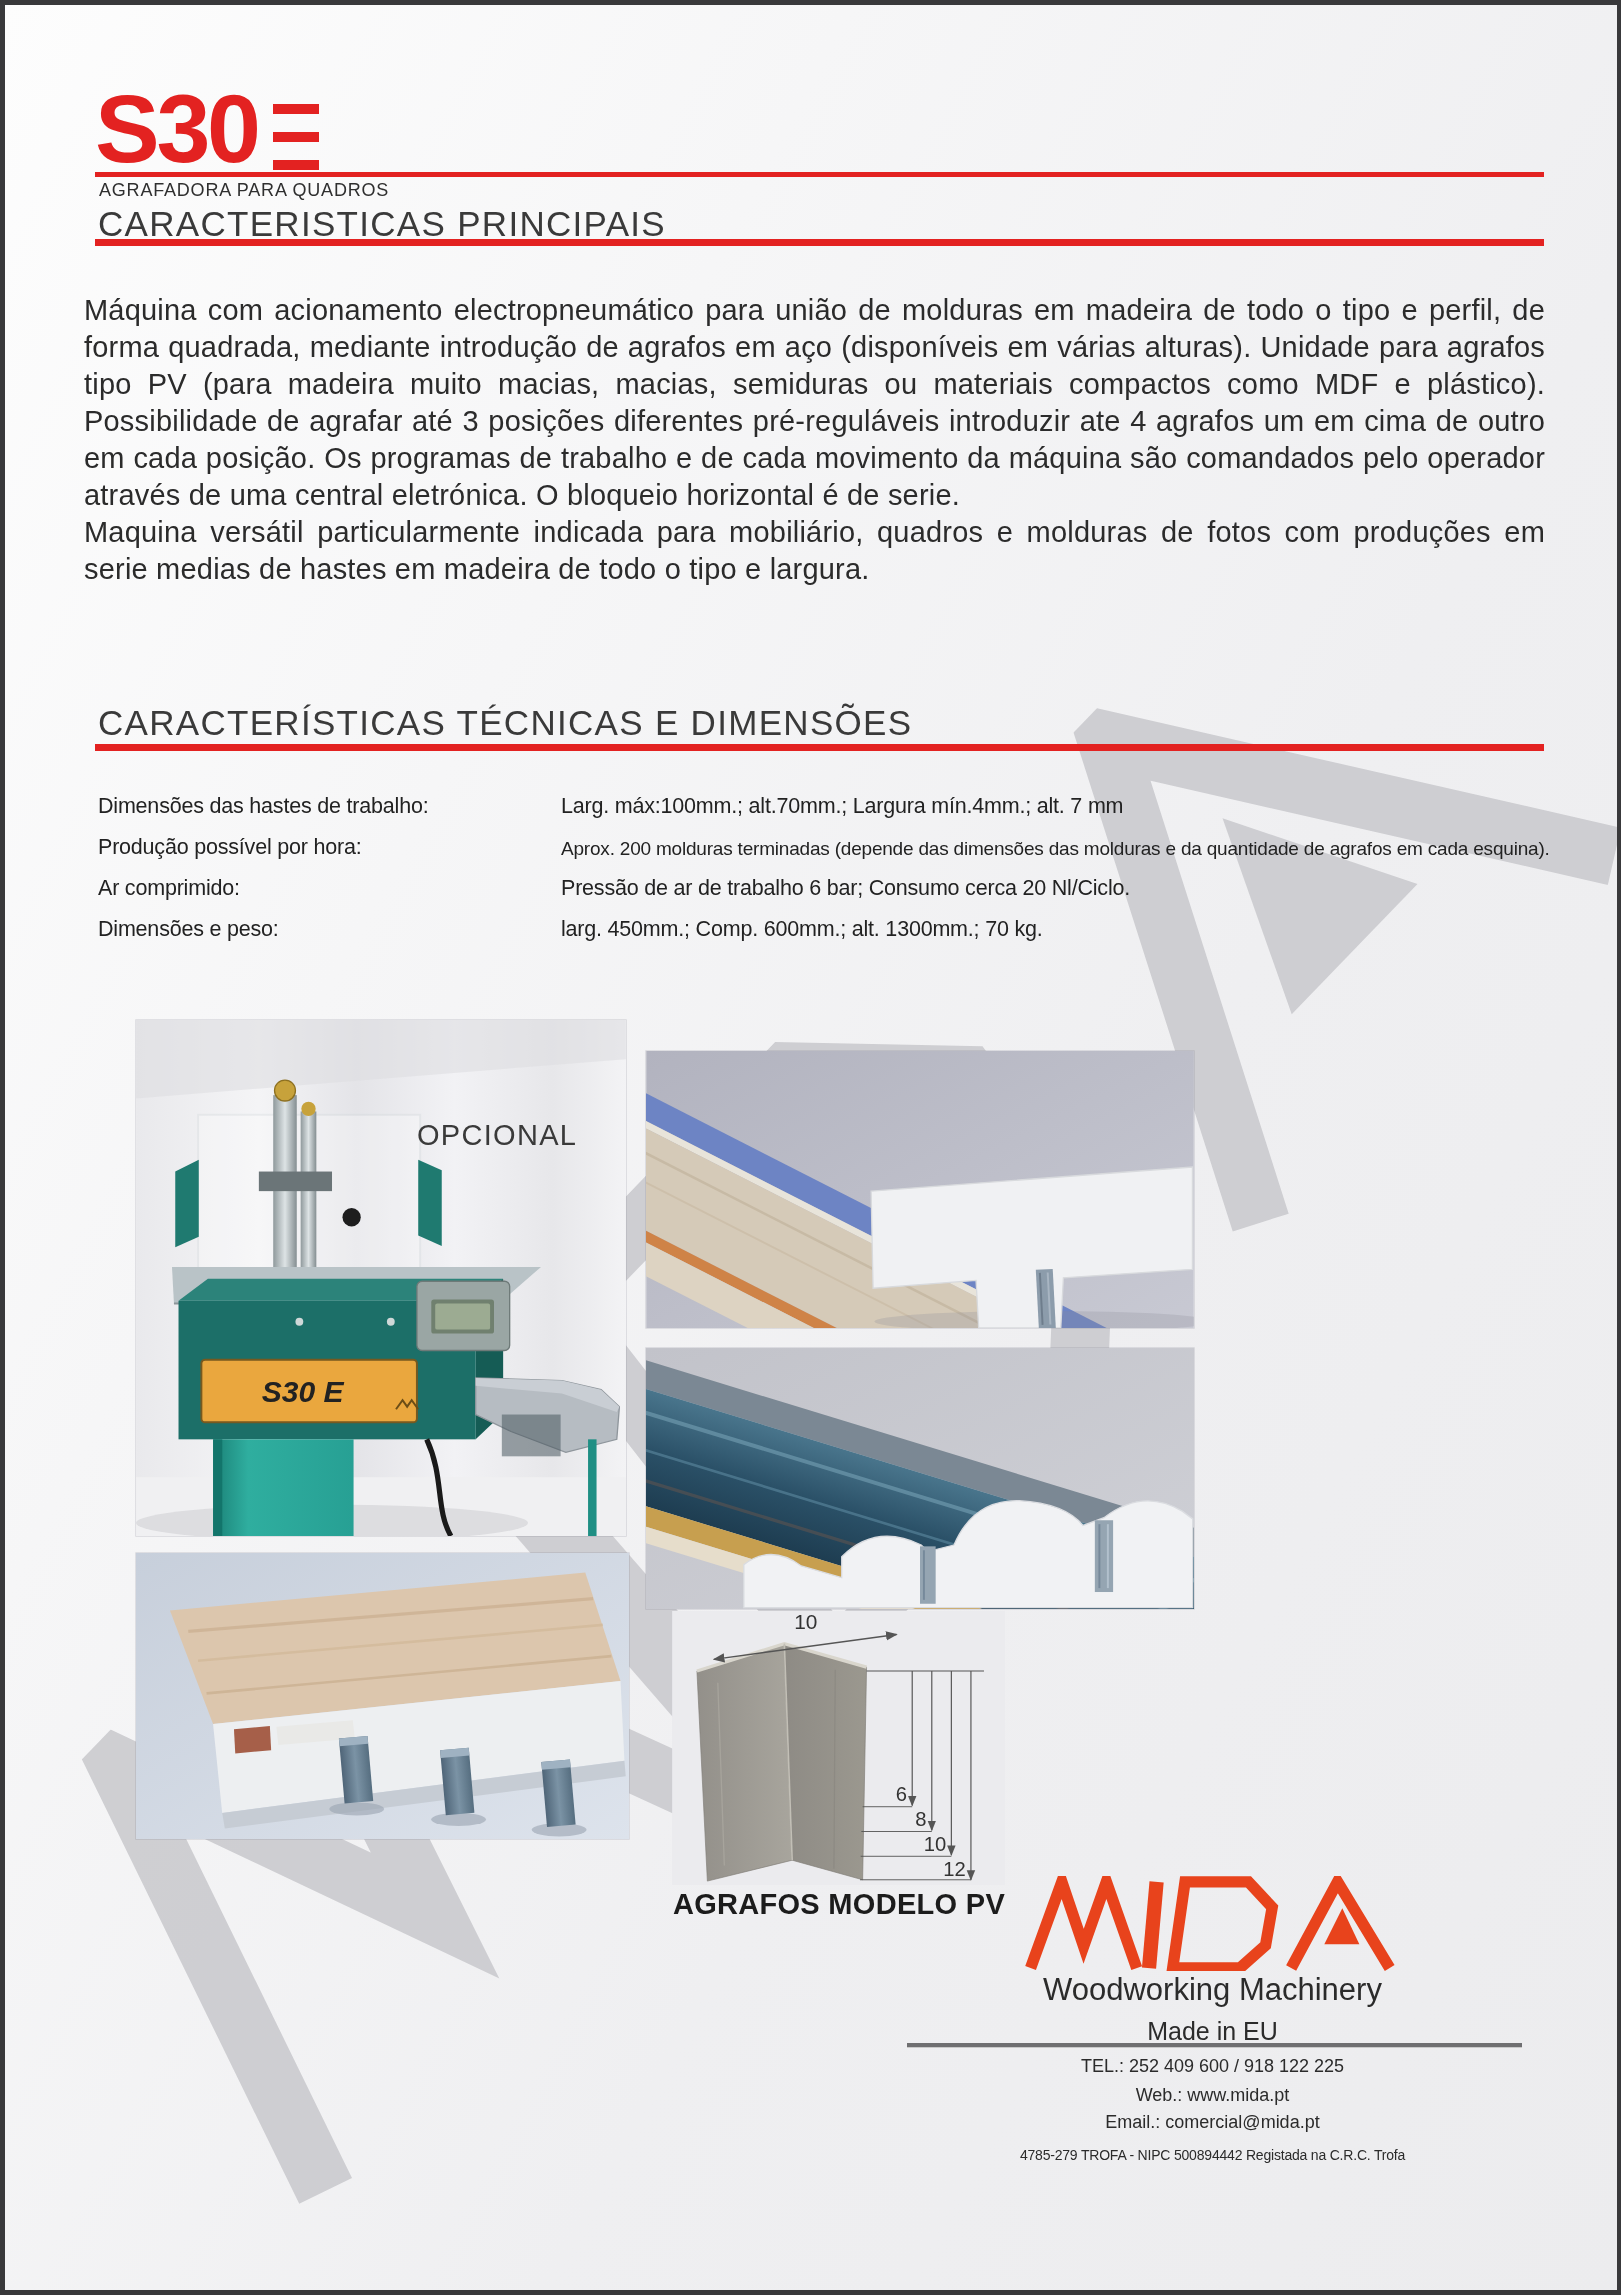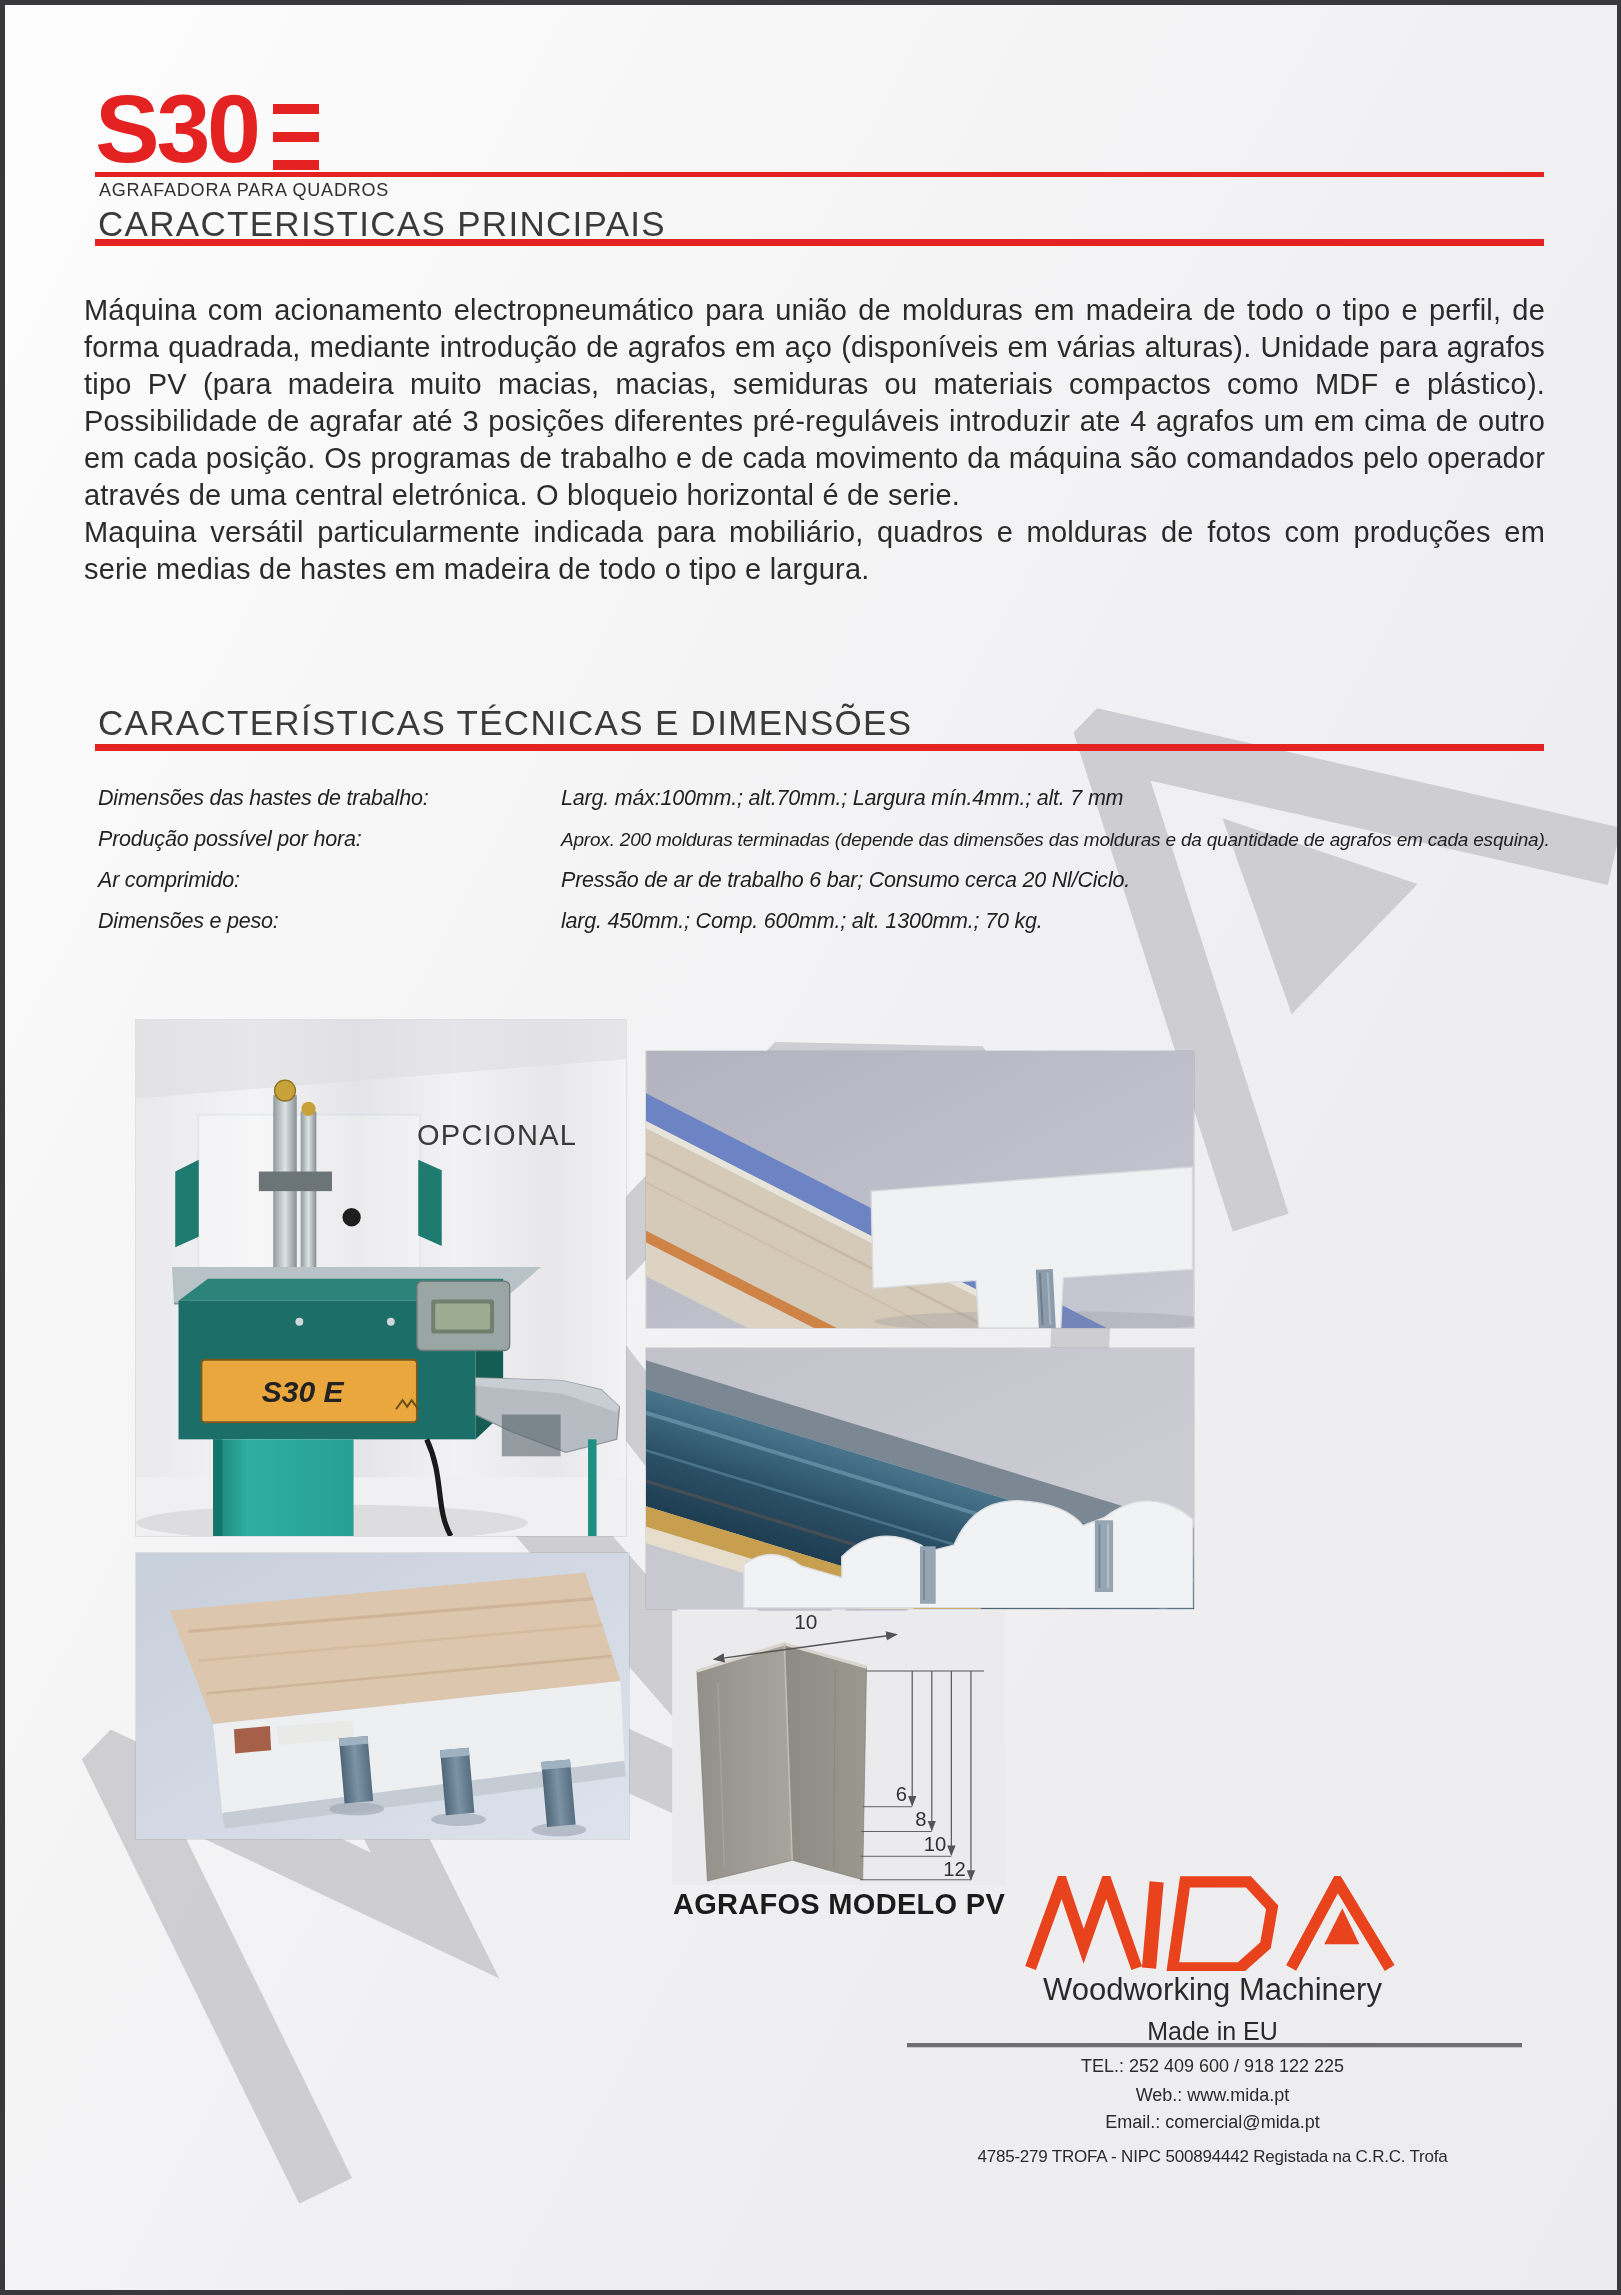--- a/index.html
+++ b/index.html
@@ -35,21 +35,21 @@
   .h1{left:98px;top:206px;}
   .h1-rule{left:95px;top:239px;width:1449px;height:6.5px;}
   .h2{left:98px;top:705px;}
   .h2-rule{left:95px;top:744px;width:1449px;height:6.5px;}
   
   .para{left:84px;top:292px;width:1461px;font-size:29px;line-height:37px;
     letter-spacing:0.2px;text-align:justify;color:#2b2b2b;}
   .para p{margin:0;}
   
   .specs{left:98px;top:786px;width:1495px;}
-  .spec-row{display:flex;align-items:flex-start;height:41px;font-size:21.5px;color:#222;font-style:italic;}
+  .spec-row{display:flex;align-items:center;height:41px;font-size:21.5px;color:#222;}
   .spec-label{width:463px;flex:0 0 463px;letter-spacing:-0.2px;}
   .spec-value{flex:1;letter-spacing:-0.2px;}
   .spec-row:nth-child(2) .spec-value{font-size:19px;padding-top:2px;}
   
   .photo{position:absolute;overflow:hidden;box-shadow:0 0 0 0.7px rgba(120,120,130,.25);}
   .photo svg{display:block;}
   .ph-machine{left:136px;top:1020px;width:490px;height:516px;}
   .ph-mold1{left:646px;top:1051px;width:548px;height:277px;}
   .ph-mold2{left:646px;top:1348px;width:548px;height:261px;}
   .ph-board{left:136px;top:1553px;width:493px;height:286px;}
@@ -63,21 +63,21 @@
   .footer-logo svg{width:379px;height:95px;display:block;}
   .f-center{left:886px;width:653px;text-align:center;color:#2b2b2b;}
   .f-tagline{top:1972px;font-size:31px;}
   .f-madein{top:2017px;font-size:25px;}
   .f-rule{left:907px;top:2043px;width:615px;height:3.9px;background:#6f6f71;
     border-bottom:1.3px solid #c9c9c9;}
   .f-contact{font-size:18px;line-height:1;}
   .f-tel{top:2057px;}
   .f-web{top:2086px;}
   .f-email{top:2113px;}
-  .f-reg{top:2147px;font-size:17px;letter-spacing:-0.2px;}
+  .f-reg{top:2147px;font-size:14px;letter-spacing:-0.2px;}
   :root{--red:#e32221;--brand:#e8431c;}
   text{font-family:"Liberation Sans",sans-serif;}
 </style>
 </head>
 <body>
 
 <svg width="0" height="0" style="position:absolute" aria-hidden="true">
   <defs>
     <g id="mida-glyphs">
       <path d="M8,97 L41,6 L64,74 L88,6 L120,97" fill="none" stroke="currentColor" stroke-width="12"></path>

